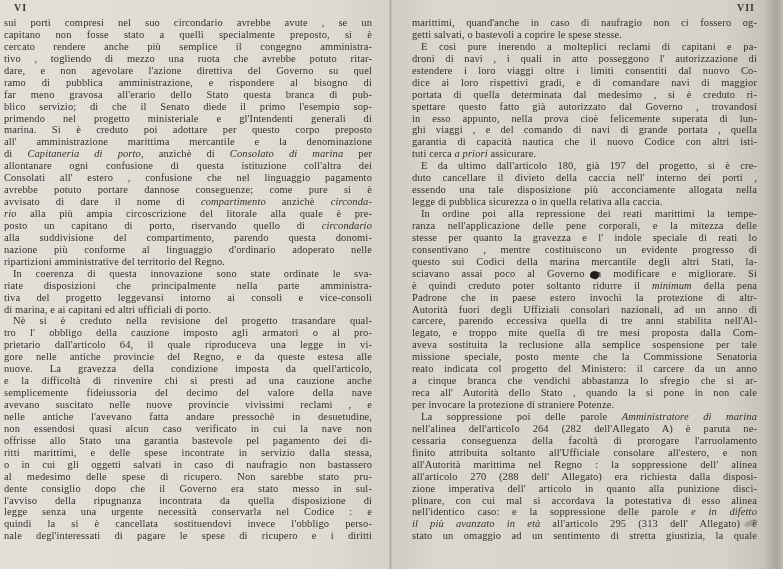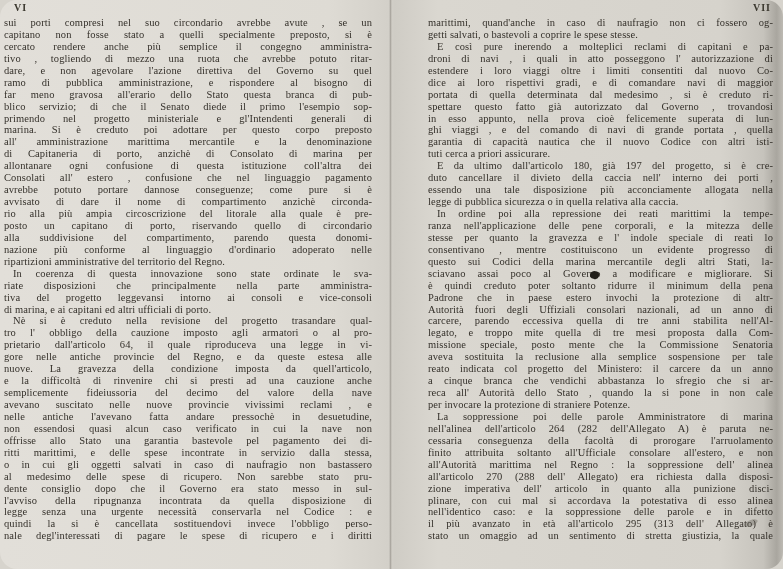--- a/index.html
+++ b/index.html
@@ -6,46 +6,45 @@
   body{
     width:783px;height:569px;overflow:hidden;position:relative;
     background:#d7d4cd;
     font-family:"Liberation Serif", serif;
   }
   .spread{
     position:absolute;left:0;top:0;width:783px;height:569px;
     background:linear-gradient(90deg,
       #e2dfd9 0%, #dedbd4 42%, #d3d0c9 49.6%, #cfccc5 50.4%, #dad7d0 56%,
       #d6d3cc 92%, #c6c3bc 97.5%, #a9a69f 99.2%, #bdbab3 100%);
-    border-radius:17px;
   }
   .gutter{
     position:absolute;left:389px;top:0;width:3px;height:569px;
     background:linear-gradient(90deg, rgba(140,136,128,0) 0%, rgba(140,136,128,.55) 50%, rgba(140,136,128,0) 100%);
   }
   .page{position:absolute;top:0;height:569px;}
   .page-left{left:0;width:392px;}
-  .page-right{left:392px;width:391px;}
+  .page-right{left:376px;width:391px;}
   .pagenum{
     position:absolute;top:2px;
     font-size:10px;letter-spacing:1px;color:#3b382f;font-weight:bold;
   }
   .pagenum-left{left:14px;}
   .pagenum-right{right:12px;}
   .textcol{position:absolute;top:17px;color:#34302a;}
   .textcol-left{left:4px;width:368px;}
   .textcol-right{left:36px;width:345px;}
   .line{
     font-size:10.5px;line-height:11.95px;height:11.95px;
     text-align:justify;text-align-last:justify;
     white-space:nowrap;letter-spacing:.1px;
   }
   .line.last{text-align-last:left;}
   .line.indent{text-indent:9px;}
-  .it{}
+  .it{font-style:italic;}
   .ink-blot{
     position:absolute;left:590px;top:271px;width:9px;height:8px;
     background:#221f1a;border-radius:55% 45% 50% 50%;
     transform:rotate(12deg);
   }
   .smudge{
     position:absolute;left:744px;top:520px;width:14px;height:6px;
     background:rgba(90,86,78,.35);border-radius:50%;transform:rotate(-20deg);
   }
 </style>
@@ -129,22 +128,22 @@
         <div class="line"><span>ranza nell'applicazione delle pene corporali, e la mitezza delle</span></div>
         <div class="line"><span>stesse per quanto la gravezza e l' indole speciale di reati lo</span></div>
         <div class="line"><span>consentivano , mentre costituiscono un evidente progresso di</span></div>
         <div class="line"><span>questo sui Codici della marina mercantile degli altri Stati, la-</span></div>
         <div class="line"><span>sciavano assai poco al Governo a modificare e migliorare. Si</span></div>
         <div class="line"><span>è quindi creduto poter soltanto ridurre il </span><span class="it">minimum</span><span> della pena</span></div>
         <div class="line"><span>Padrone che in paese estero invochi la protezione di altr-</span></div>
         <div class="line"><span>Autorità fuori degli Uffiziali consolari nazionali, ad un anno di</span></div>
         <div class="line"><span>carcere, parendo eccessiva quella di tre anni stabilita nell'Al-</span></div>
         <div class="line"><span>legato, e troppo mite quella di tre mesi proposta dalla Com-</span></div>
+        <div class="line"><span>aveva sostituita la reclusione alla semplice sospensione per tale</span></div>
         <div class="line"><span>missione speciale, posto mente che la Commissione Senatoria</span></div>
-        <div class="line"><span>aveva sostituita la reclusione alla semplice sospensione per tale</span></div>
         <div class="line"><span>reato indicata col progetto del Ministero: il carcere da un anno</span></div>
         <div class="line"><span>a cinque branca che vendichi abbastanza lo sfregio che si ar-</span></div>
         <div class="line"><span>reca all' Autorità dello Stato , quando la si pone in non cale</span></div>
         <div class="line last"><span>per invocare la protezione di straniere Potenze.</span></div>
         <div class="line indent"><span>La soppressione poi delle parole </span><span class="it">Amministratore di marina</span></div>
         <div class="line"><span>nell'alinea dell'articolo 264 (282 dell'Allegato A) è paruta ne-</span></div>
         <div class="line"><span>cessaria conseguenza della facoltà di prorogare l'arruolamento</span></div>
         <div class="line"><span>finito attribuita soltanto all'Ufficiale consolare all'estero, e non</span></div>
         <div class="line"><span>all'Autorità marittima nel Regno : la soppressione dell' alinea</span></div>
         <div class="line"><span>all'articolo 270 (288 dell' Allegato) era richiesta dalla disposi-</span></div>

